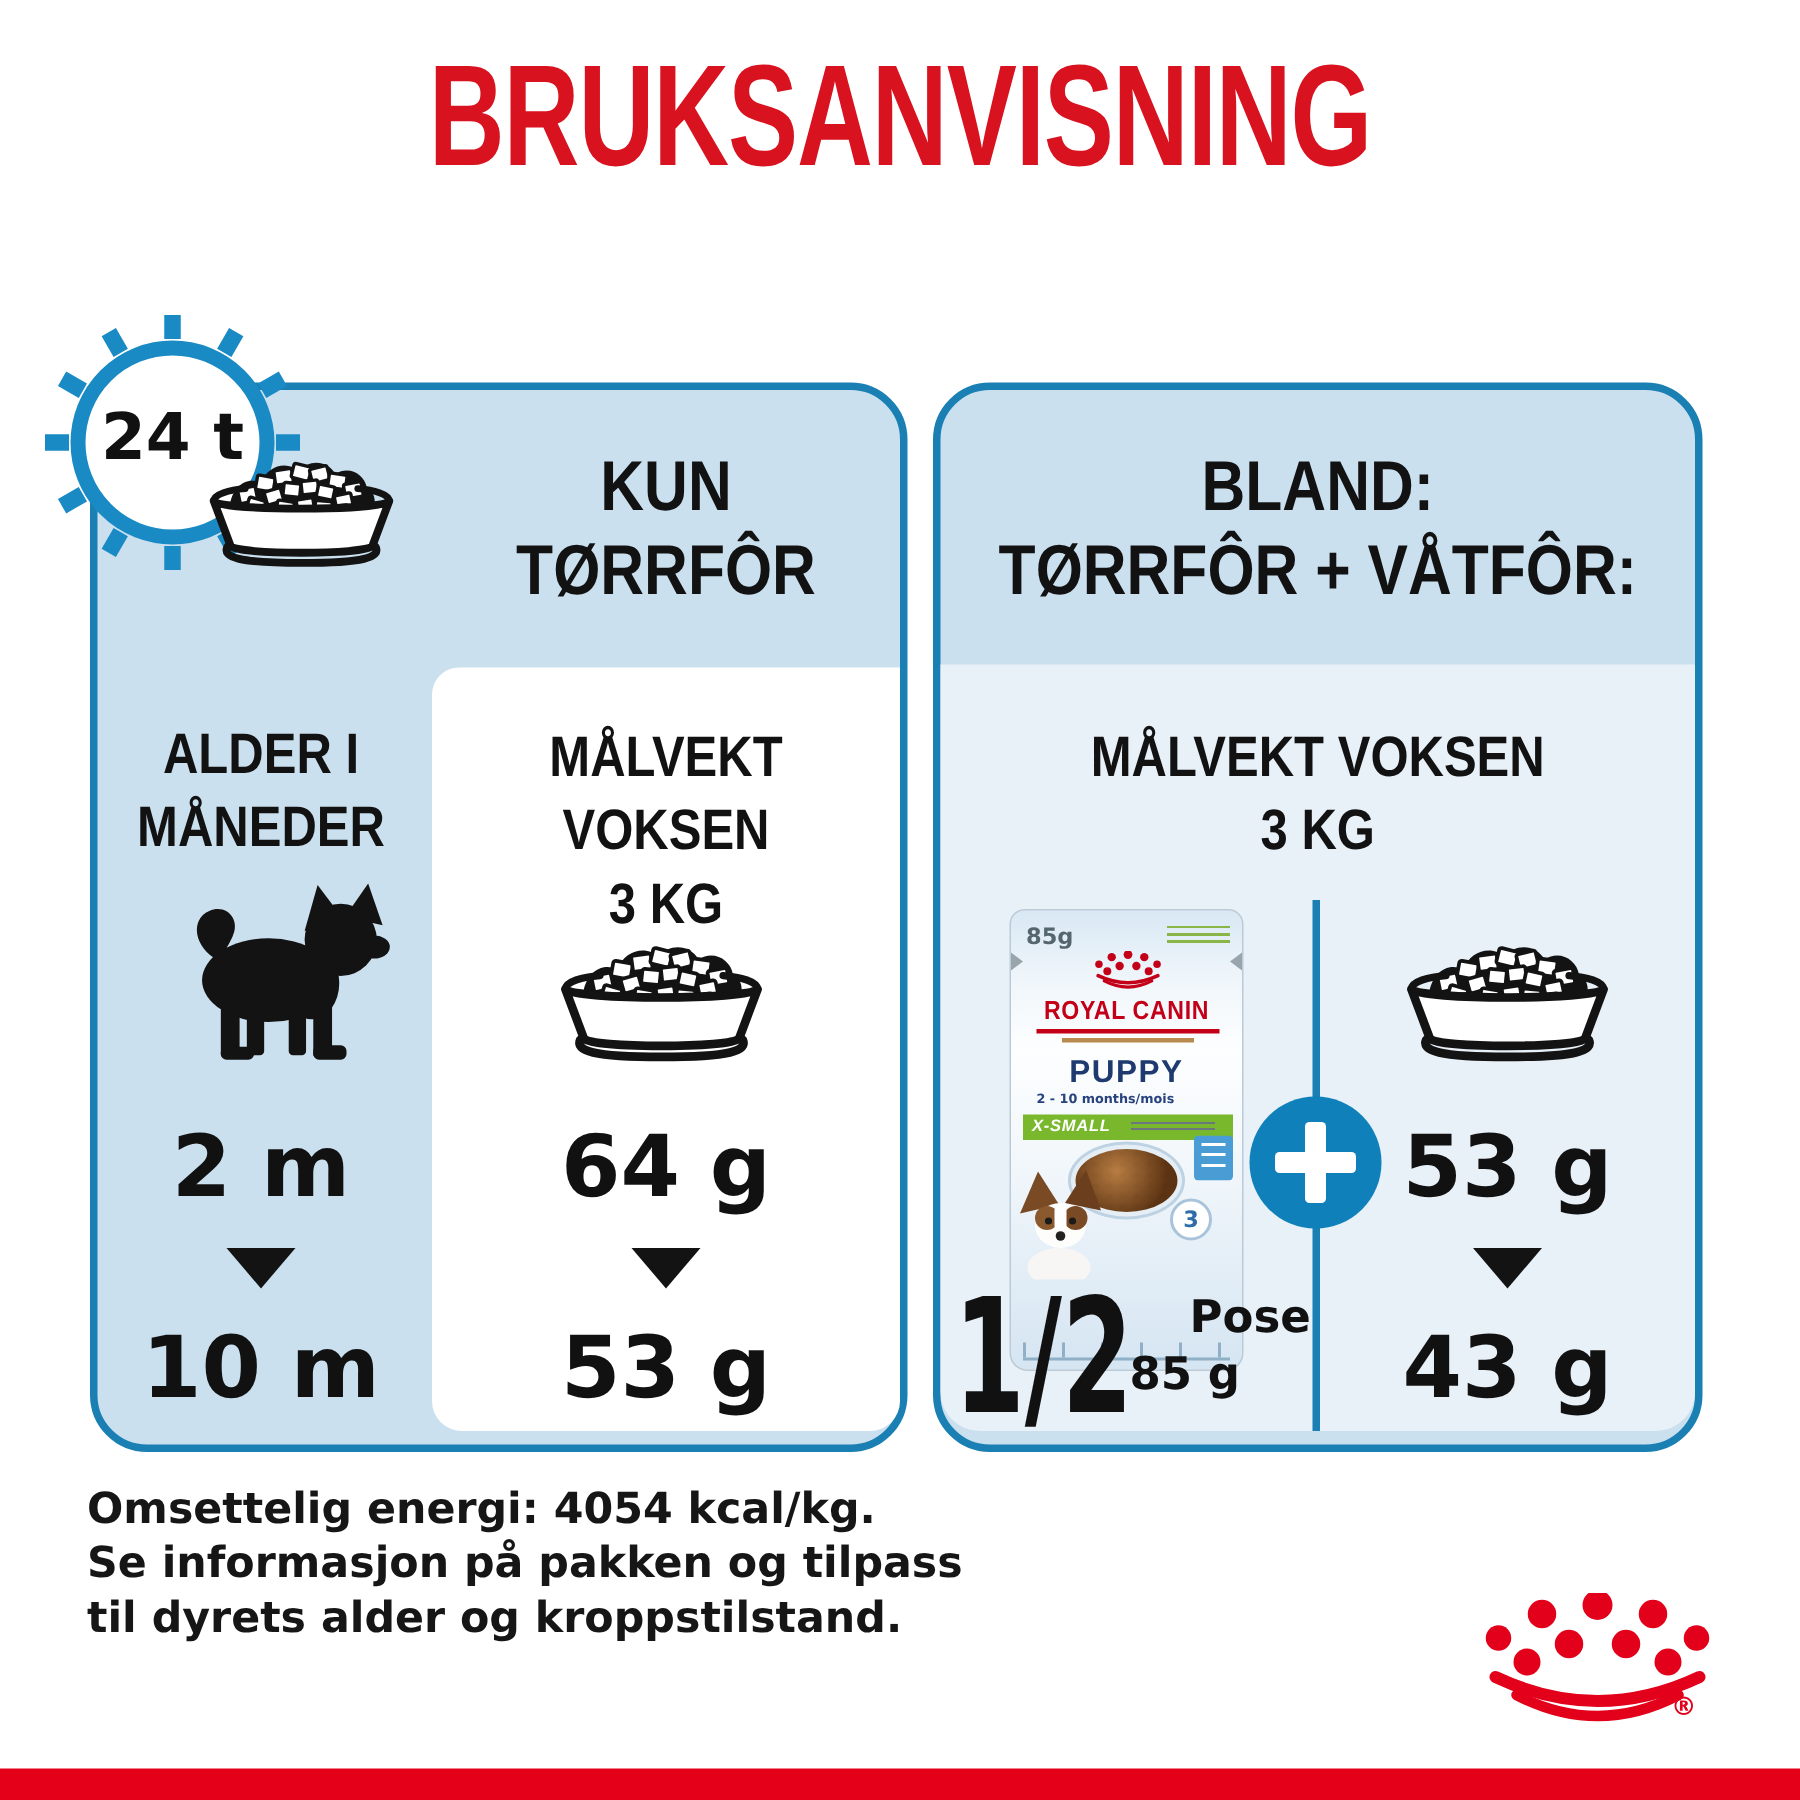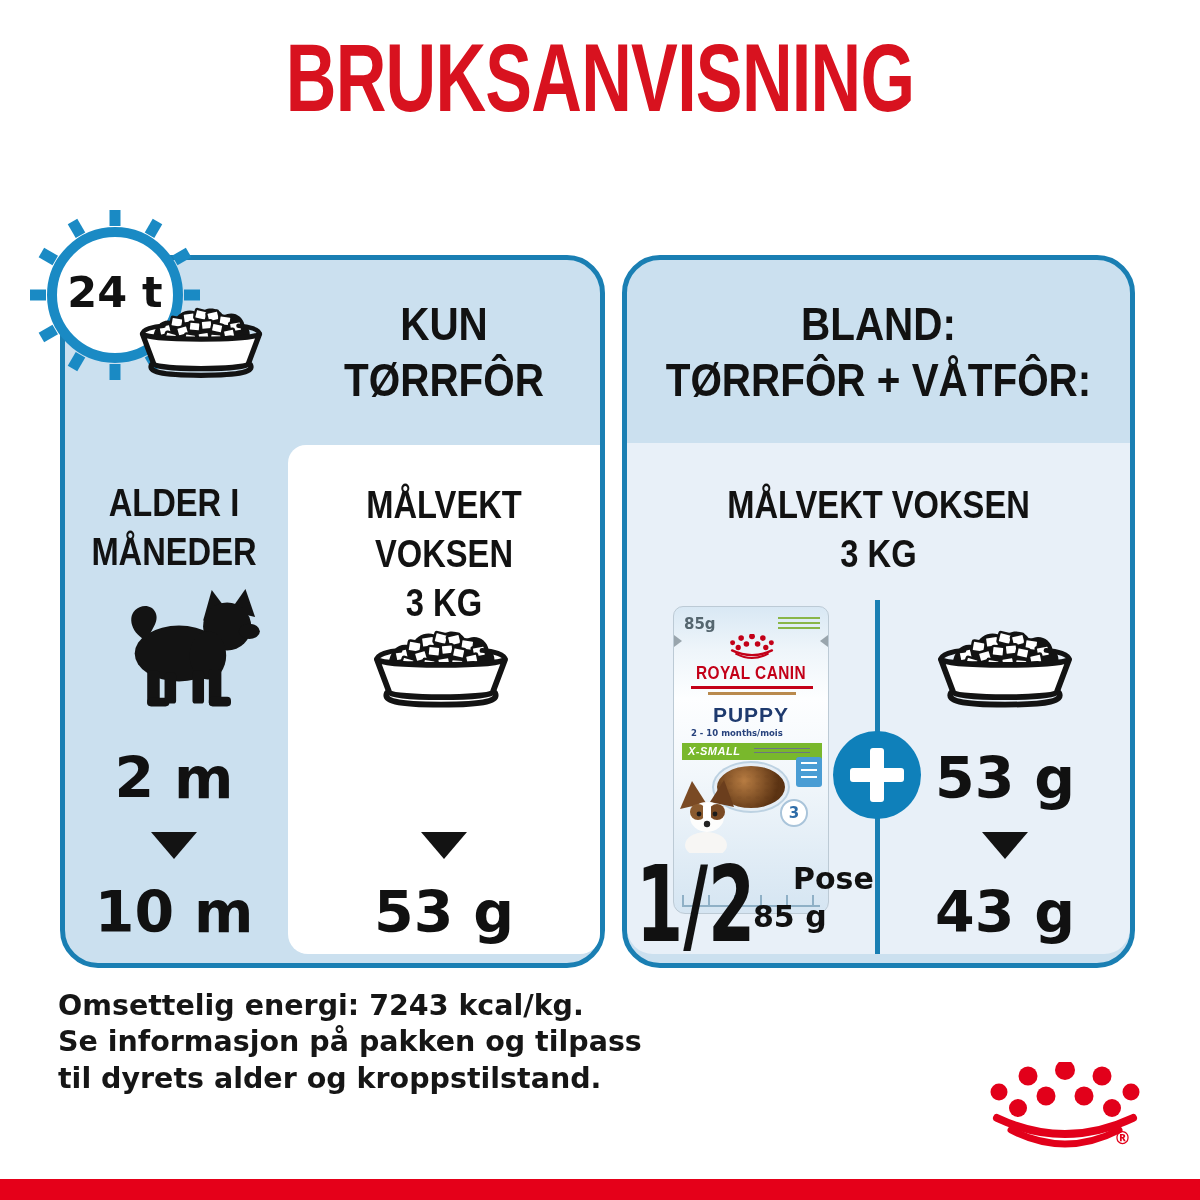--- a/index.html
+++ b/index.html
@@ -210,20 +210,21 @@
       <path d="M22,48 C30,57 170,57 178,48 L163,88 C158,96 42,96 37,88 Z"></path>
       <path d="M34,89 C30,98 44,103 100,103 C156,103 170,98 166,89" fill="none"></path>
       <path d="M22,48 C22,42 36,38 50,37 M150,37 C164,38 178,42 178,48" fill="none" stroke-width="6"></path>
     </g>
   </svg>
 
   <div class="abs ctr num" style="left:54px;top:750px;width:240px">2 m</div>
   <div class="abs arr" style="left:151px;top:832px"></div>
   <div class="abs ctr num" style="left:54px;top:884px;width:240px">10 m</div>
 
+  <div class="abs ctr num" style="left:324px;top:750px;width:240px">64 g</div>
   <div class="abs arr" style="left:421px;top:832px"></div>
   <div class="abs ctr num" style="left:324px;top:884px;width:240px">53 g</div>
 
   <div class="abs ctr hd panel-hd" style="left:630px;top:296px;width:497px">
     <div>BLAND:</div>
     <div>TØRRFÔR + VÅTFÔR:</div>
   </div>
 
   <div class="abs ctr hd col-hd" style="left:630px;top:481px;width:497px">
     <div>MÅLVEKT VOKSEN</div>
@@ -314,21 +315,21 @@
 
   <div class="abs ctr num" style="left:885px;top:750px;width:240px">53 g</div>
   <div class="abs arr" style="left:982px;top:832px"></div>
   <div class="abs ctr num" style="left:885px;top:884px;width:240px">43 g</div>
 
   <div class="abs half">1/2</div>
   <div class="abs pose">Pose</div>
   <div class="abs pose2">85 g</div>
 
   <div class="abs footer">
-    <div>Omsettelig energi: 7243 kcal/kg.</div>
+    <div>Omsettelig energi: 4054 kcal/kg.</div>
     <div>Se informasjon på pakken og tilpass</div>
     <div>til dyrets alder og kroppstilstand.</div>
   </div>
 
   <svg class="abs" style="left:985px;top:1062px" width="160" height="92" viewBox="0 0 160 92">
     <g fill="#e2001a">
       <circle cx="14" cy="30" r="8.5"></circle>
         <circle cx="43" cy="14" r="9.5"></circle>
         <circle cx="80" cy="8" r="10"></circle>
       <circle cx="117" cy="14" r="9.5"></circle>

